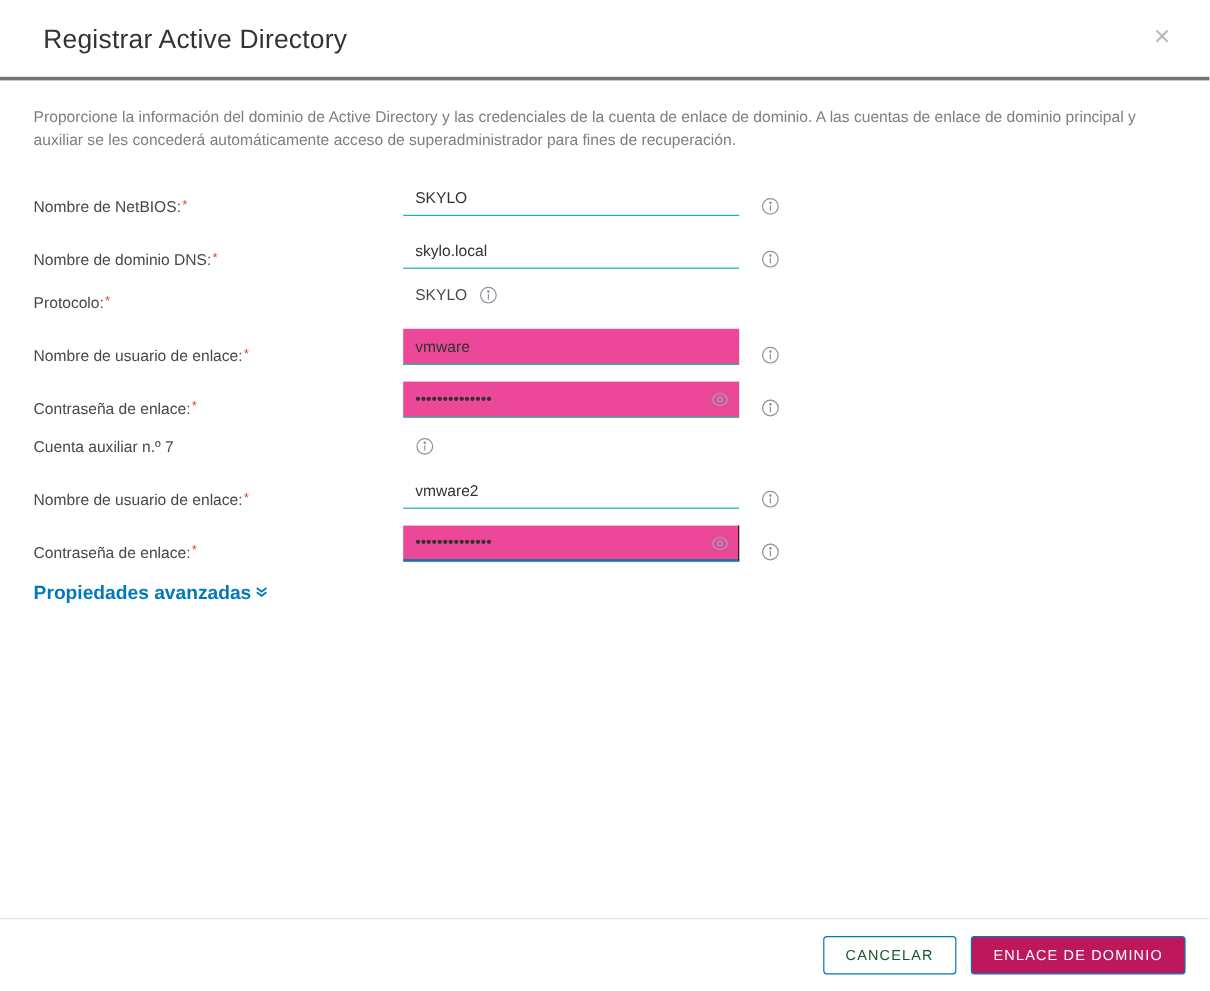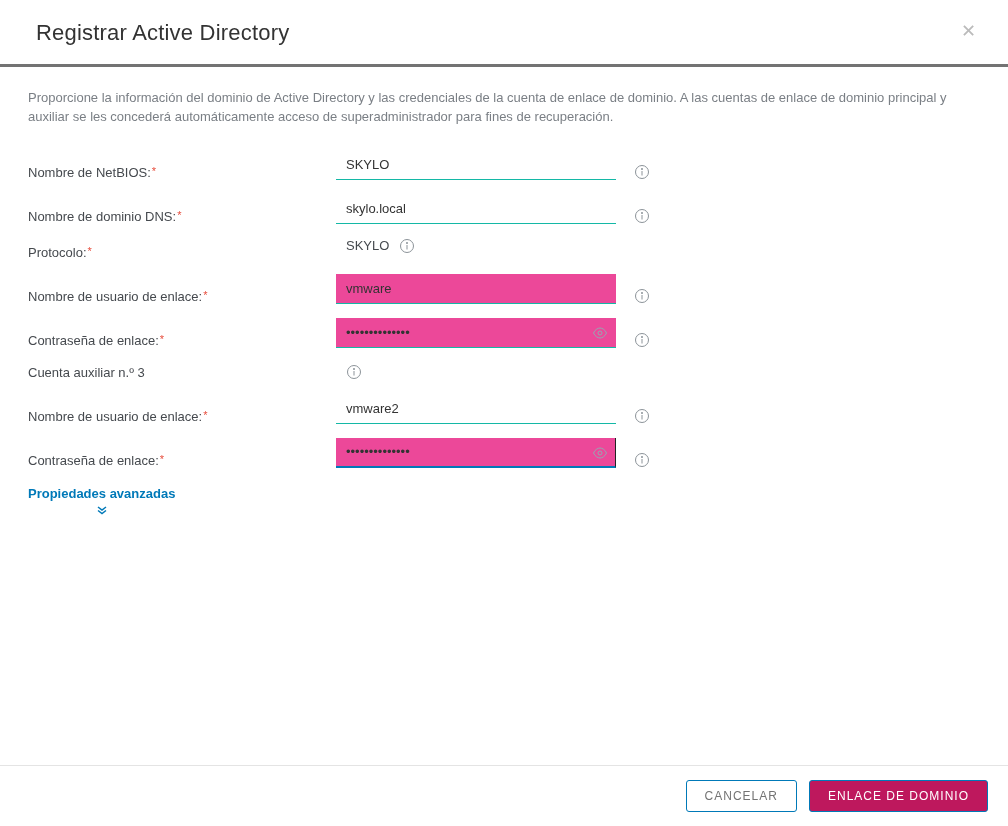--- a/index.html
+++ b/index.html
@@ -116,28 +116,27 @@
       color: #8c9399;
     }
     .section-sub {
       display: flex;
       align-items:center;
       gap:8px;
       margin-top: 2px;
     }
     .advanced-link {
       color: #0079b8;
-      font-size: 13px;
+      font-size: 16px;
       font-weight: 600;
       cursor: pointer;
       display: inline-flex;
       align-items: center;
       gap: 4px;
       margin-top: 18px;
-      flex-direction: column;
     }
     .chevrons {
       color: #0079b8;
       font-size: 11px;
       line-height: 1;
     }
     .dialog-footer {
       position: absolute;
       bottom: 0;
       left: 0;
@@ -155,21 +154,21 @@
       padding: 8px 18px;
       border-radius: 3px;
       border: 1px solid transparent;
       cursor: pointer;
       text-transform: uppercase;
       font-weight: 400;
     }
     .btn-outline {
       background: #fff;
       border-color: #0079b8;
-      color: #737373;
+      color: #14532d;
     }
     .btn-primary {
       background: #be185d;
       border-color: #0079b8;
       color: #fff;
     }
     svg.info-svg { width:16px; height:16px; }
     svg.eye-svg { width:16px; height:16px; }
     .cursor-caret {
       border-right: 1px solid #222;
@@ -285,21 +284,21 @@
             <circle cx="8" cy="5" r="0.6" fill="currentColor"></circle>
             <line x1="8" y1="7" x2="8" y2="11.5"></line>
           </svg>
       </span>
     </div>
   </div>
 
   
   <div class="form-row" style="min-height:32px;">
     <div class="form-label section-sub">
-       <span>Cuenta auxiliar n.º 3</span>
+       <span>Cuenta auxiliar n.º 7</span>
     </div>
     <div class="form-field" style="display:flex; align-items:center; padding-left:10px;">
        <span class="info-icon">
          <svg class="info-svg" viewBox="0 0 16 16" fill="none" stroke="currentColor" stroke-width="1">
             <circle cx="8" cy="8" r="6.5"></circle>
             <circle cx="8" cy="5" r="0.6" fill="currentColor"></circle>
             <line x1="8" y1="7" x2="8" y2="11.5"></line>
           </svg>
        </span>
     </div>

